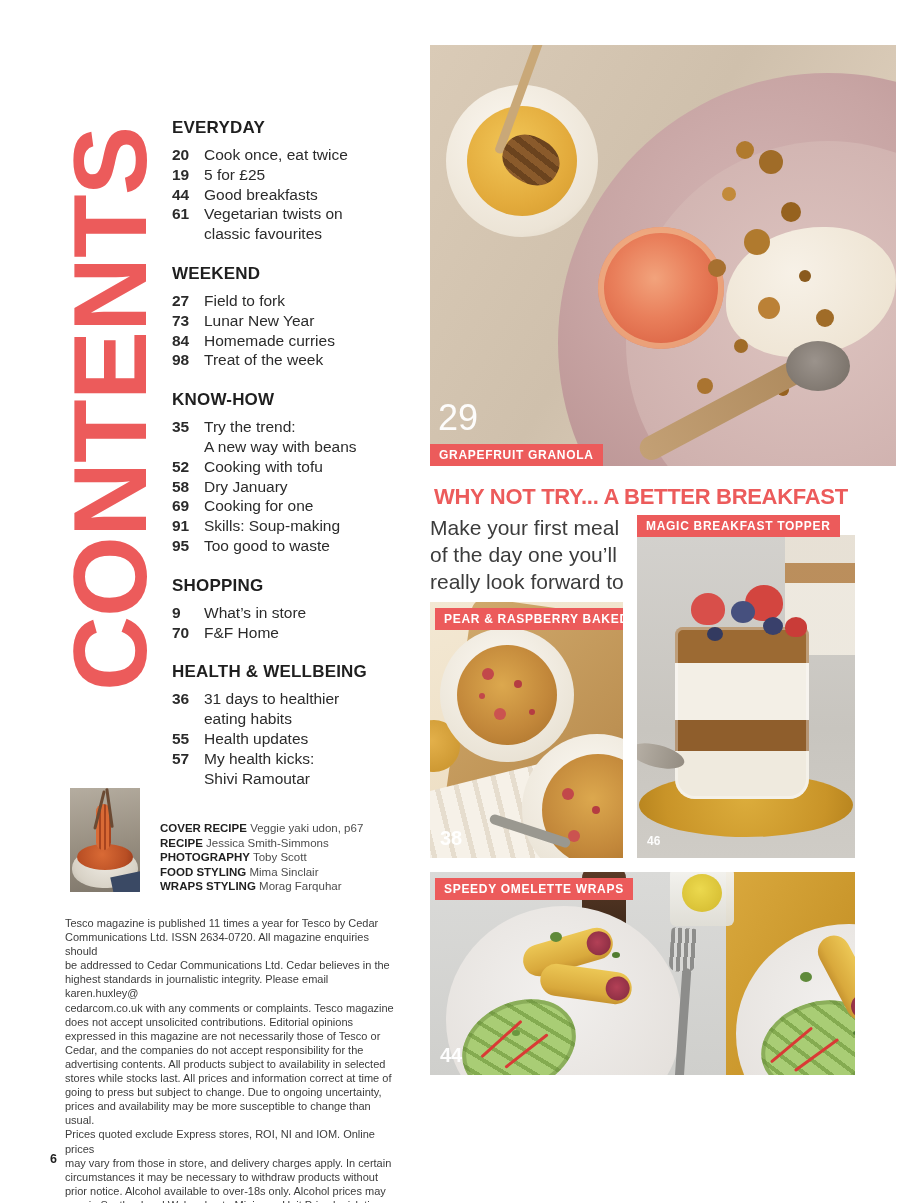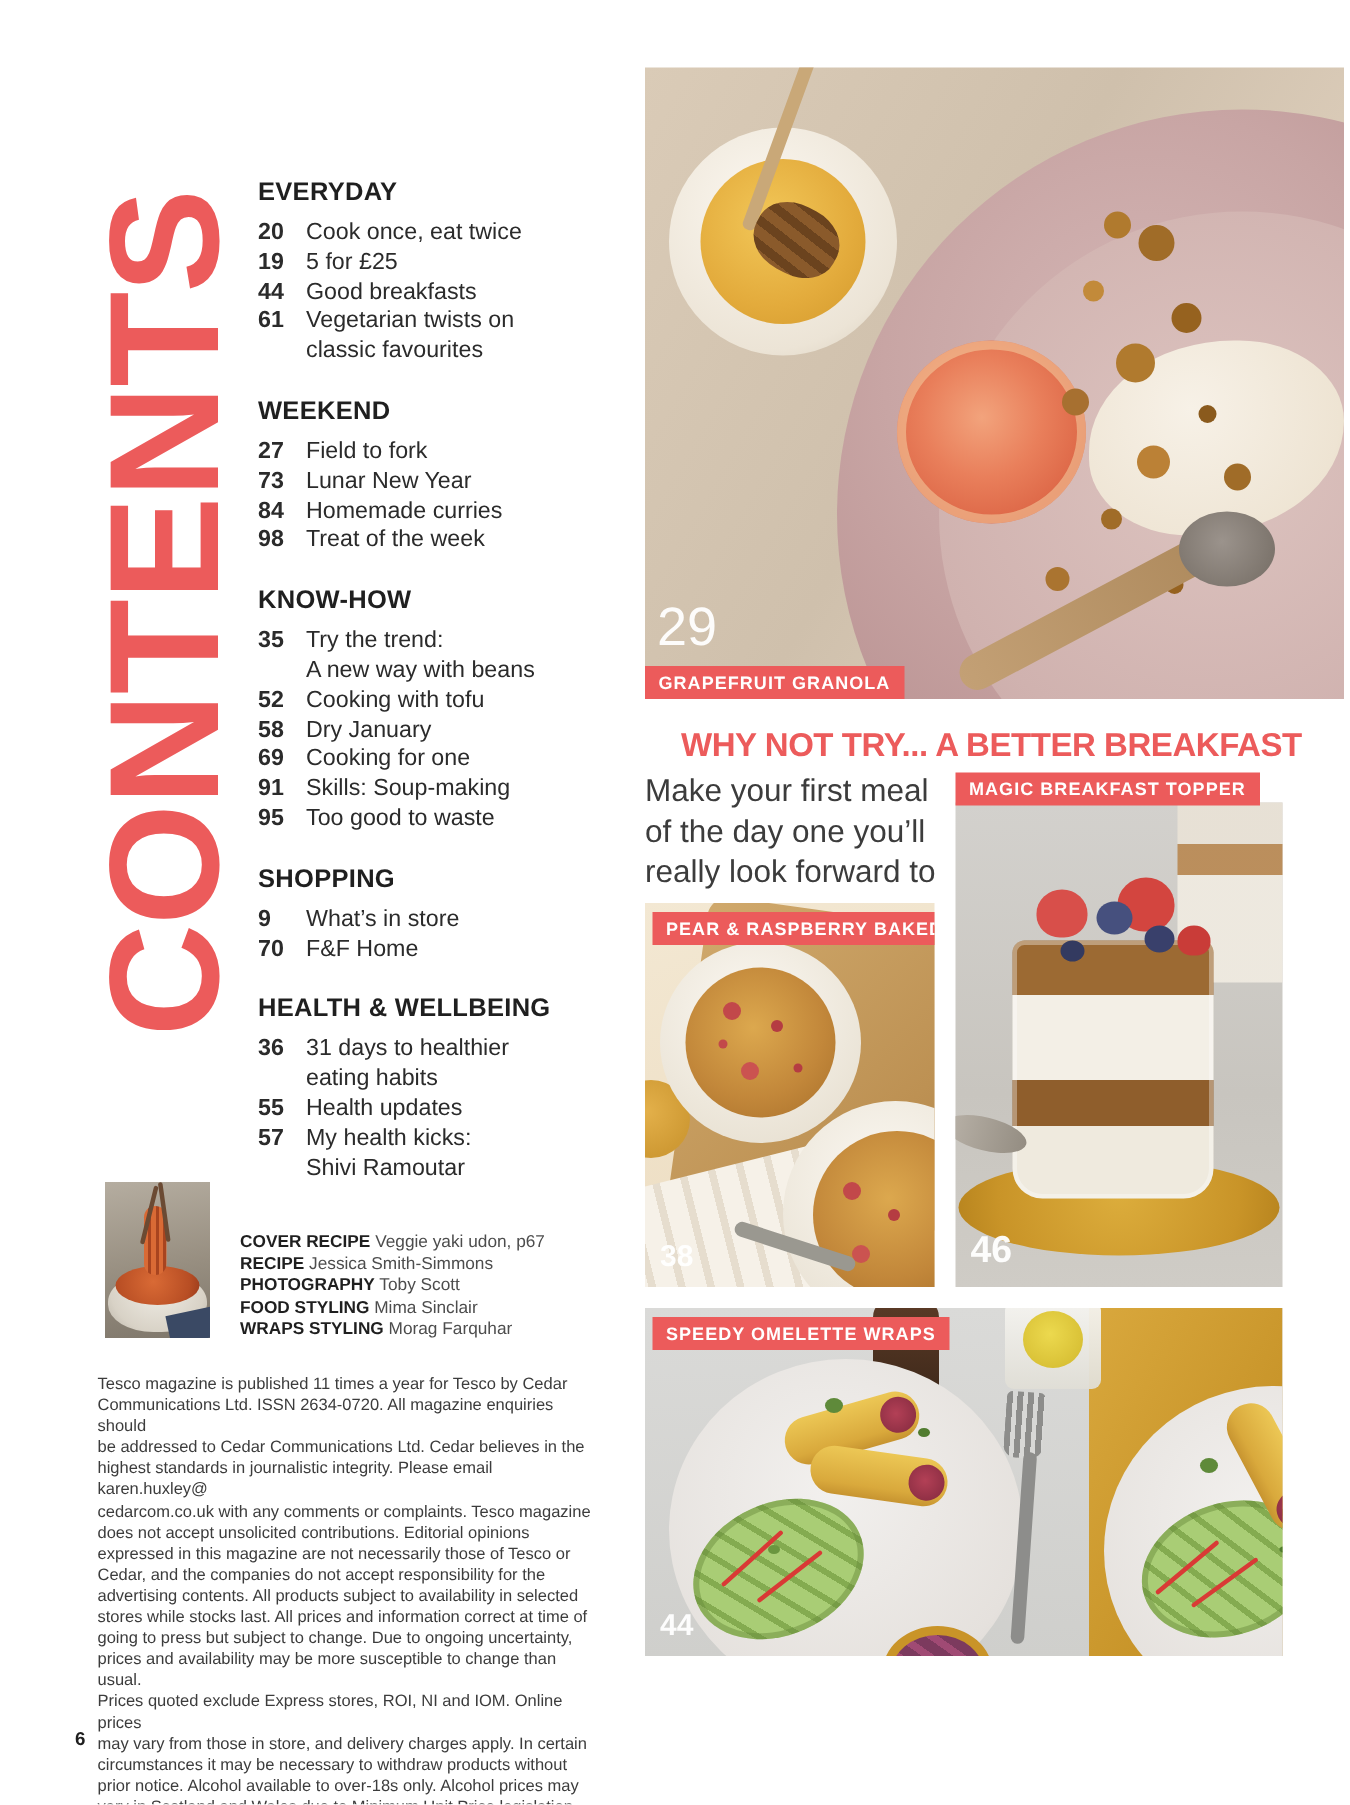--- a/index.html
+++ b/index.html
@@ -44,21 +44,21 @@
     color:#3c3c3c; white-space:pre-line; }
 
   .folio { position:absolute; left:50px; top:1152px; font-size:12.5px; font-weight:700; color:#1f1f1f; }
 
   
   .photo { position:absolute; overflow:hidden; }
   .photo-label { position:absolute; background:#EC5B5B; color:#fff; font-weight:700;
     font-size:12px; letter-spacing:0.7px; padding:4px 9px 4px 9px; white-space:nowrap; z-index:5; }
   .photo-num { position:absolute; color:rgba(255,255,255,0.95); font-weight:400; z-index:5; }
 
-  .feature-heading { position:absolute; left:454px; top:484px; width:380px;
+  .feature-heading { position:absolute; left:434px; top:484px; width:380px;
     font-size:22px; font-weight:700; color:#EC5B5B; letter-spacing:-0.3px; white-space:nowrap; }
   .feature-intro { position:absolute; left:430px; top:514px; width:220px;
     font-size:21px; line-height:27px; color:#3c3c3c; white-space:pre-line; }
 
   
   .g-plate { position:absolute; left:128px; top:28px; width:540px; height:540px; border-radius:50%;
     background:radial-gradient(circle at 38% 32%, #d4b6b5 0%, #c8a5a4 35%, #bb9494 62%, #aa8184 100%); }
   .g-plate-inner { position:absolute; left:196px; top:96px; width:404px; height:404px; border-radius:50%;
     background:radial-gradient(circle at 45% 40%, #ddc4c0 0%, #d0b2af 60%, #c3a1a0 100%); }
   .g-grapefruit { position:absolute; left:168px; top:182px; width:126px; height:122px; border-radius:50%;
@@ -337,24 +337,24 @@
     <div class="photo-num" style="left:10px;bottom:8px;font-size:20px;font-weight:700;">38</div>
   </div>
 
   <div class="photo" style="left:637px;top:535px;width:218px;height:323px;background:linear-gradient(180deg,#d3d1cd,#c8c5bf 60%,#cfccc6);">
     <div class="t-backglass"></div>
     <div class="t-plate"></div>
     <div class="t-glass"></div>
     <div class="t-straw"></div>
     <div class="t-blue"></div>
     <div class="t-spoon"></div>
-    <div class="photo-num" style="left:10px;bottom:10px;font-size:25px;font-weight:700;">46</div>
-  </div>
-
-  <div class="photo" style="left:430px;top:872px;width:425px;height:232px;background:linear-gradient(180deg,#dadad8,#cfcfcc);">
+    <div class="photo-num" style="left:10px;bottom:10px;font-size:12px;font-weight:700;">46</div>
+  </div>
+
+  <div class="photo" style="left:430px;top:872px;width:425px;height:203px;background:linear-gradient(180deg,#dadad8,#cfcfcc);">
     <div class="w-napkin"></div>
     <div class="w-glass"></div>
     <div class="w-lemon"></div>
     <div class="w-grinder"></div>
     <div class="w-plate-l"></div>
     <div class="w-plate-r"></div>
     <div class="w-avocado" style="left:30px;top:130px;transform:rotate(-24deg);"></div>
     <div class="w-avocado" style="left:330px;top:130px;transform:rotate(-18deg);"></div>
     <div class="w-wrap" style="left:92px;top:64px;transform:rotate(-16deg);"></div>
     <div class="w-wrap" style="left:110px;top:96px;transform:rotate(8deg);"></div>

